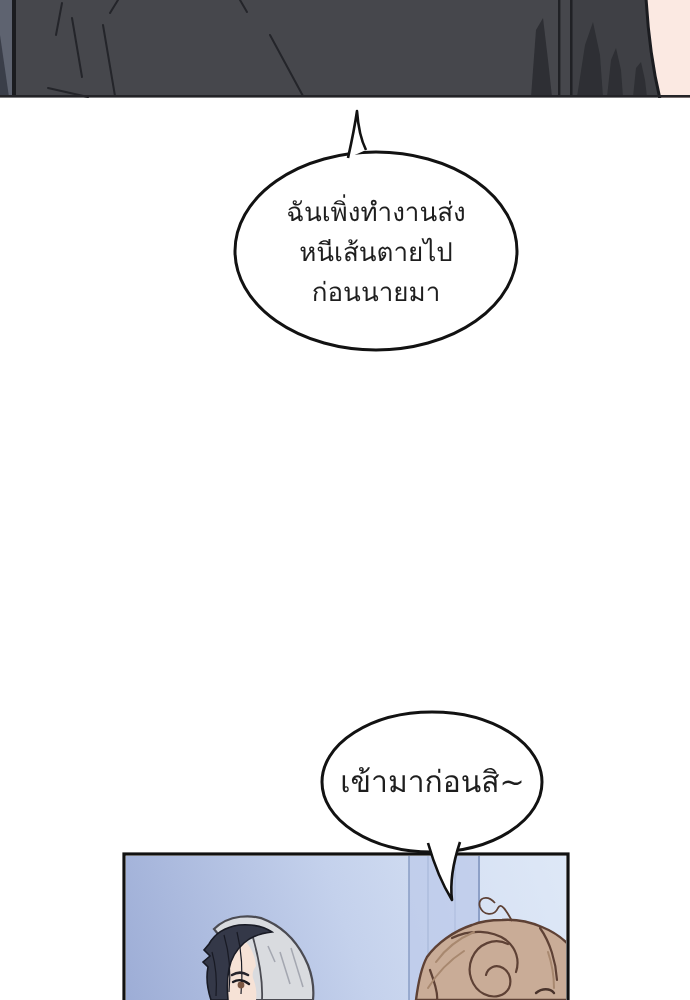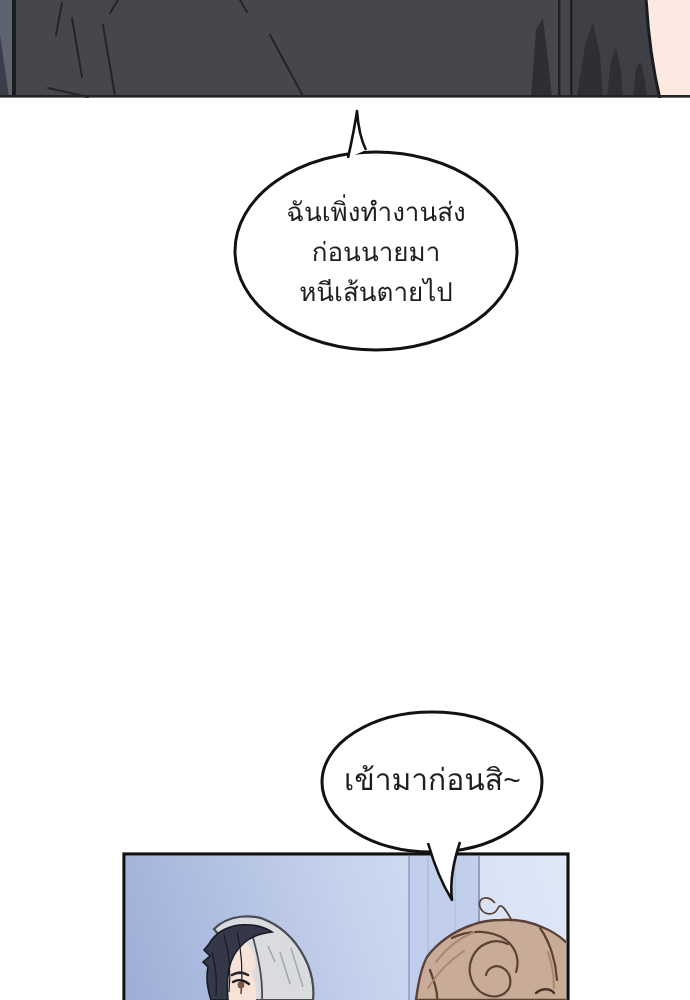--- a/index.html
+++ b/index.html
@@ -19,21 +19,21 @@
   }
   .art{position:absolute; left:0; top:0; z-index:1;}
   .bubble-text{
     position:absolute; z-index:2; display:flex; flex-direction:column;
     align-items:center; justify-content:center; text-align:right;
     color:var(--textColor);
   }
   .bubble-text-1{left:240px; top:158px; width:272px; height:188px;
     font-size:26px; line-height:40px;}
   .bubble-text-2{left:327px; top:717px; width:211px; height:130px;
-    font-size:30px; line-height:44px;font-family:Liberation Mono, monospace;}
+    font-size:30px; line-height:44px;}
   .bubble-line{white-space:nowrap;}
 </style>
 </head>
 <body>
 
 <div class="page">
 
   <svg class="art" width="690" height="1000" viewBox="0 0 690 1000">
     <defs>
       <clipPath id="clipTop">
@@ -144,21 +144,21 @@
     </g>
 
     <g>
       <ellipse cx="432" cy="782" rx="110" ry="70" fill="var(--bubbleFill)" stroke="var(--bubbleStroke)" stroke-width="3"></ellipse>
       <path d="M428,843 C434,864 442,884 452,900 C450,884 452,866 460,842" fill="var(--bubbleFill)" stroke="var(--bubbleStroke)" stroke-width="2.6" stroke-linejoin="round"></path>
     </g>
   </svg>
 
   <div class="bubble-text bubble-text-1">
     <div class="bubble-line">ฉันเพิ่งทำงานส่ง</div>
+    <div class="bubble-line">หนีเส้นตายไป</div>
     <div class="bubble-line">ก่อนนายมา</div>
-    <div class="bubble-line">หนีเส้นตายไป</div>
   </div>
 
   <div class="bubble-text bubble-text-2">
     <div class="bubble-line">เข้ามาก่อนสิ~</div>
   </div>
 
 </div>
 
 </body></html>

